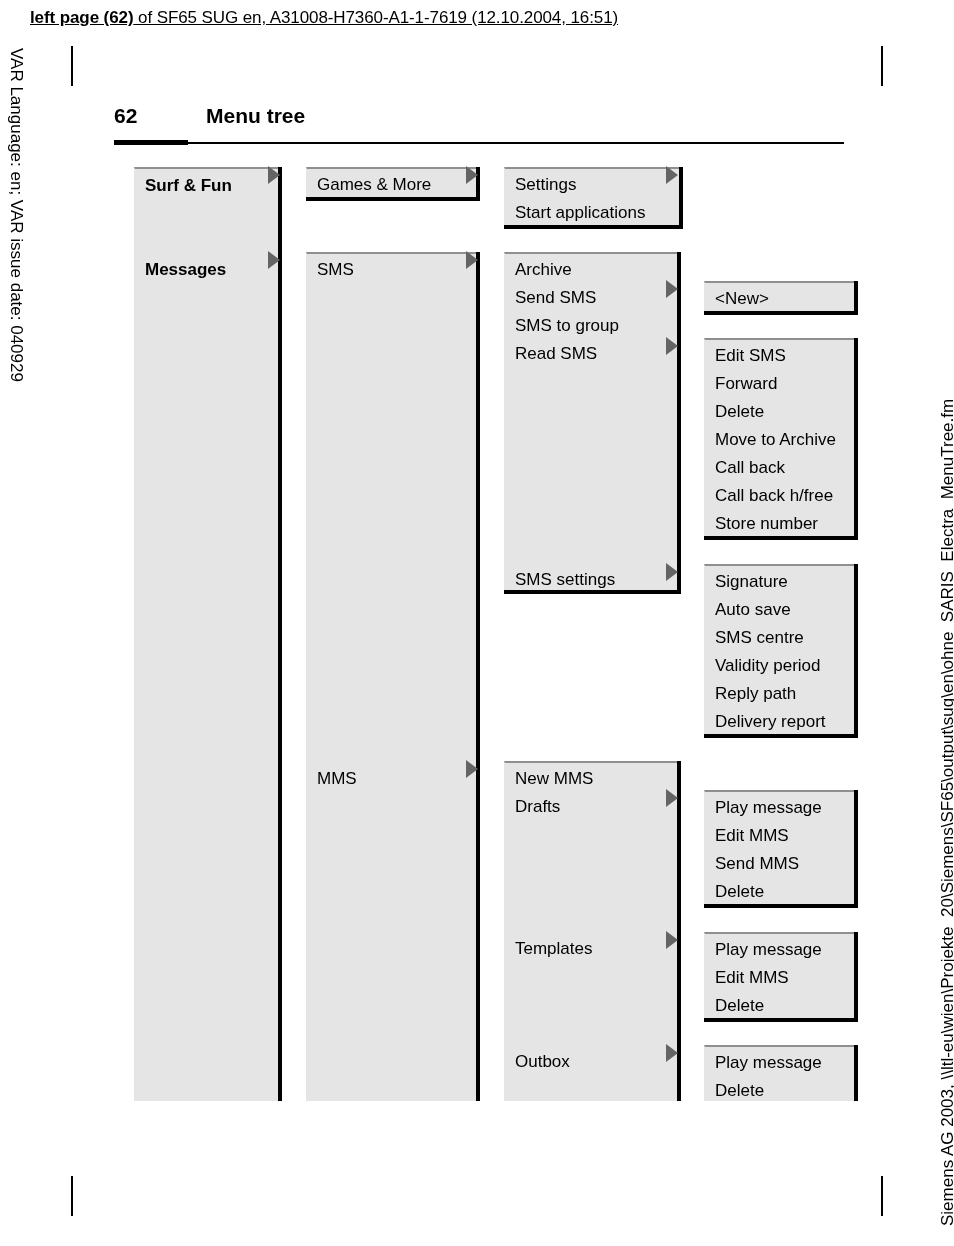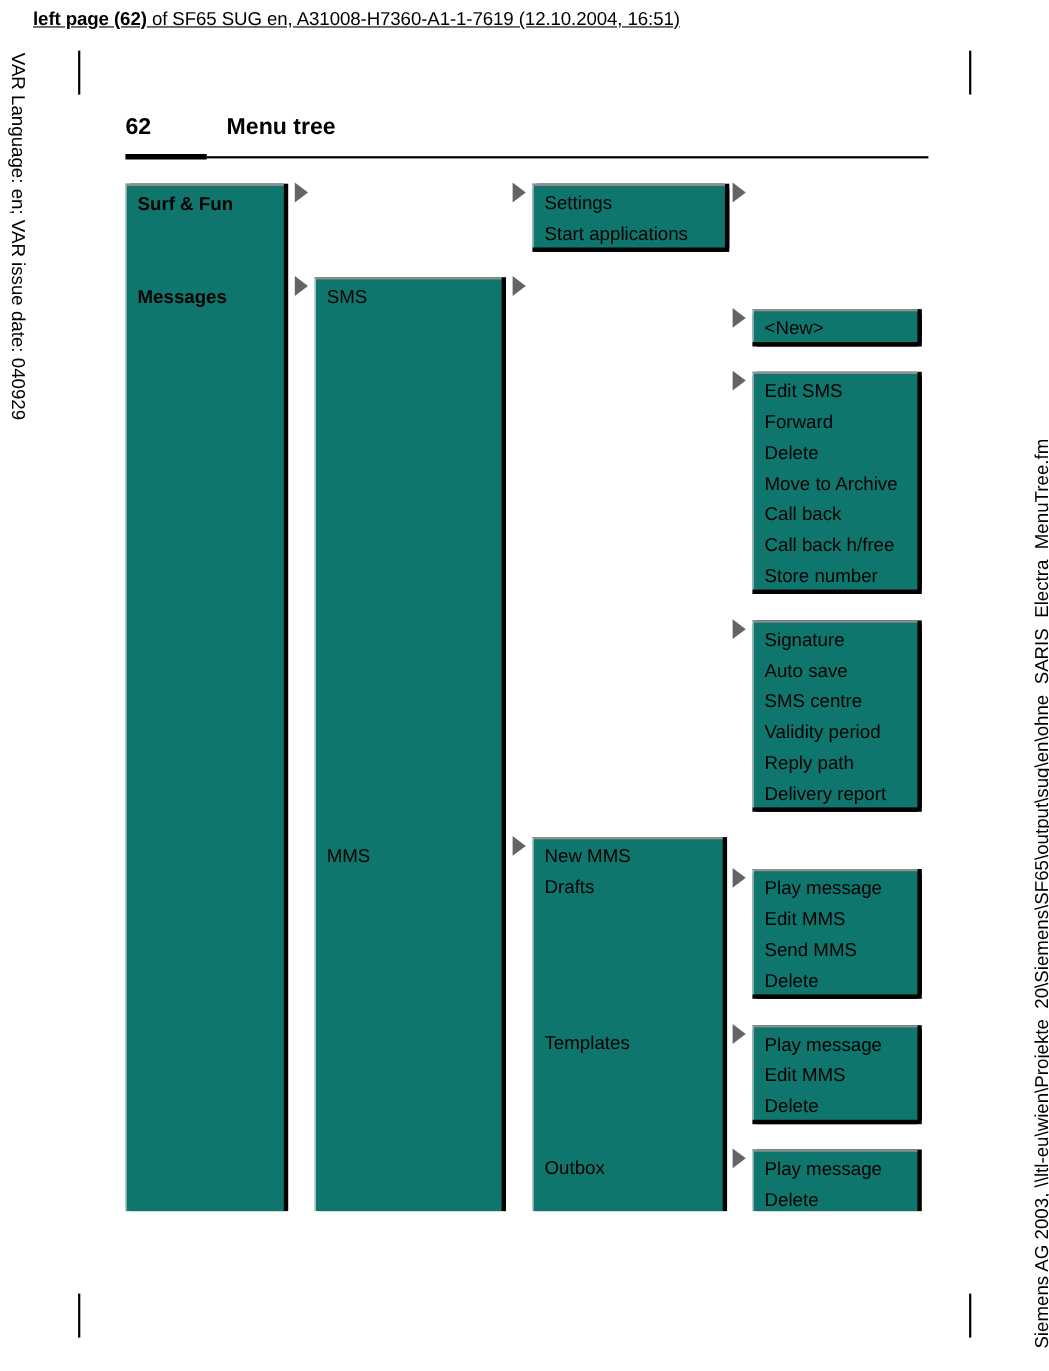--- a/index.html
+++ b/index.html
@@ -93,25 +93,26 @@
   }
 
   
   .tree {
     position: absolute;
     left: 0; top: 0;
     width: 954px; height: 1246px;
   }
   .box {
     position: absolute;
-    background: #0f766e;
+    background: #e5e5e5;
     border-top: 2px solid #8f8f8f;
     border-left: 1px solid #e4e4e4;
     box-shadow: 4px 0 0 0 #000000, 0 4px 0 0 #000000, 4px 4px 0 0 #000000;
     box-sizing: border-box;
+    margin-left: 20px;
   }
   .box.no-shadow-bottom {
     box-shadow: 4px 0 0 0 #000000;
   }
   .box-item {
     position: absolute;
     left: 10px;
     font-size: 17px;
     line-height: 17px;
     white-space: nowrap;
@@ -153,35 +154,45 @@
 <div class="tree">
 
   <div class="box no-shadow-bottom" style="left:114px; top:167px; width:144px; height:934px;">
     <div class="box-item bold" style="top:8px;">Surf &amp; Fun</div>
     <div class="box-item bold" style="top:92px;">Messages</div>
   </div>
 
   <div class="arrow" style="left:268px; top:166px;"></div>
   <div class="arrow" style="left:268px; top:251px;"></div>
 
+  <div class="box" style="left:286px; top:167px; width:170px; height:30px;">
+    <div class="box-item" style="top:7px;">Games &amp; More</div>
+  </div>
 
   <div class="box no-shadow-bottom" style="left:286px; top:252px; width:170px; height:849px;">
     <div class="box-item" style="top:7px;">SMS</div>
     <div class="box-item" style="top:516px;">MMS</div>
   </div>
 
   <div class="arrow" style="left:466px; top:166px;"></div>
   <div class="arrow" style="left:466px; top:251px;"></div>
   <div class="arrow" style="left:466px; top:760px;"></div>
 
   <div class="box" style="left:484px; top:167px; width:175px; height:58px;">
     <div class="box-item" style="top:7px;">Settings</div>
     <div class="box-item" style="top:35px;">Start applications</div>
   </div>
 
+  <div class="box" style="left:484px; top:252px; width:173px; height:338px;">
+    <div class="box-item" style="top:7px;">Archive</div>
+    <div class="box-item" style="top:35px;">Send SMS</div>
+    <div class="box-item" style="top:63px;">SMS to group</div>
+    <div class="box-item" style="top:91px;">Read SMS</div>
+    <div class="box-item" style="top:317px;">SMS settings</div>
+  </div>
 
   <div class="box no-shadow-bottom" style="left:484px; top:761px; width:173px; height:340px;">
     <div class="box-item" style="top:7px;">New MMS</div>
     <div class="box-item" style="top:35px;">Drafts</div>
     <div class="box-item" style="top:177px;">Templates</div>
     <div class="box-item" style="top:290px;">Outbox</div>
   </div>
 
   <div class="arrow" style="left:666px; top:166px;"></div>
   <div class="arrow" style="left:666px; top:280px;"></div>

